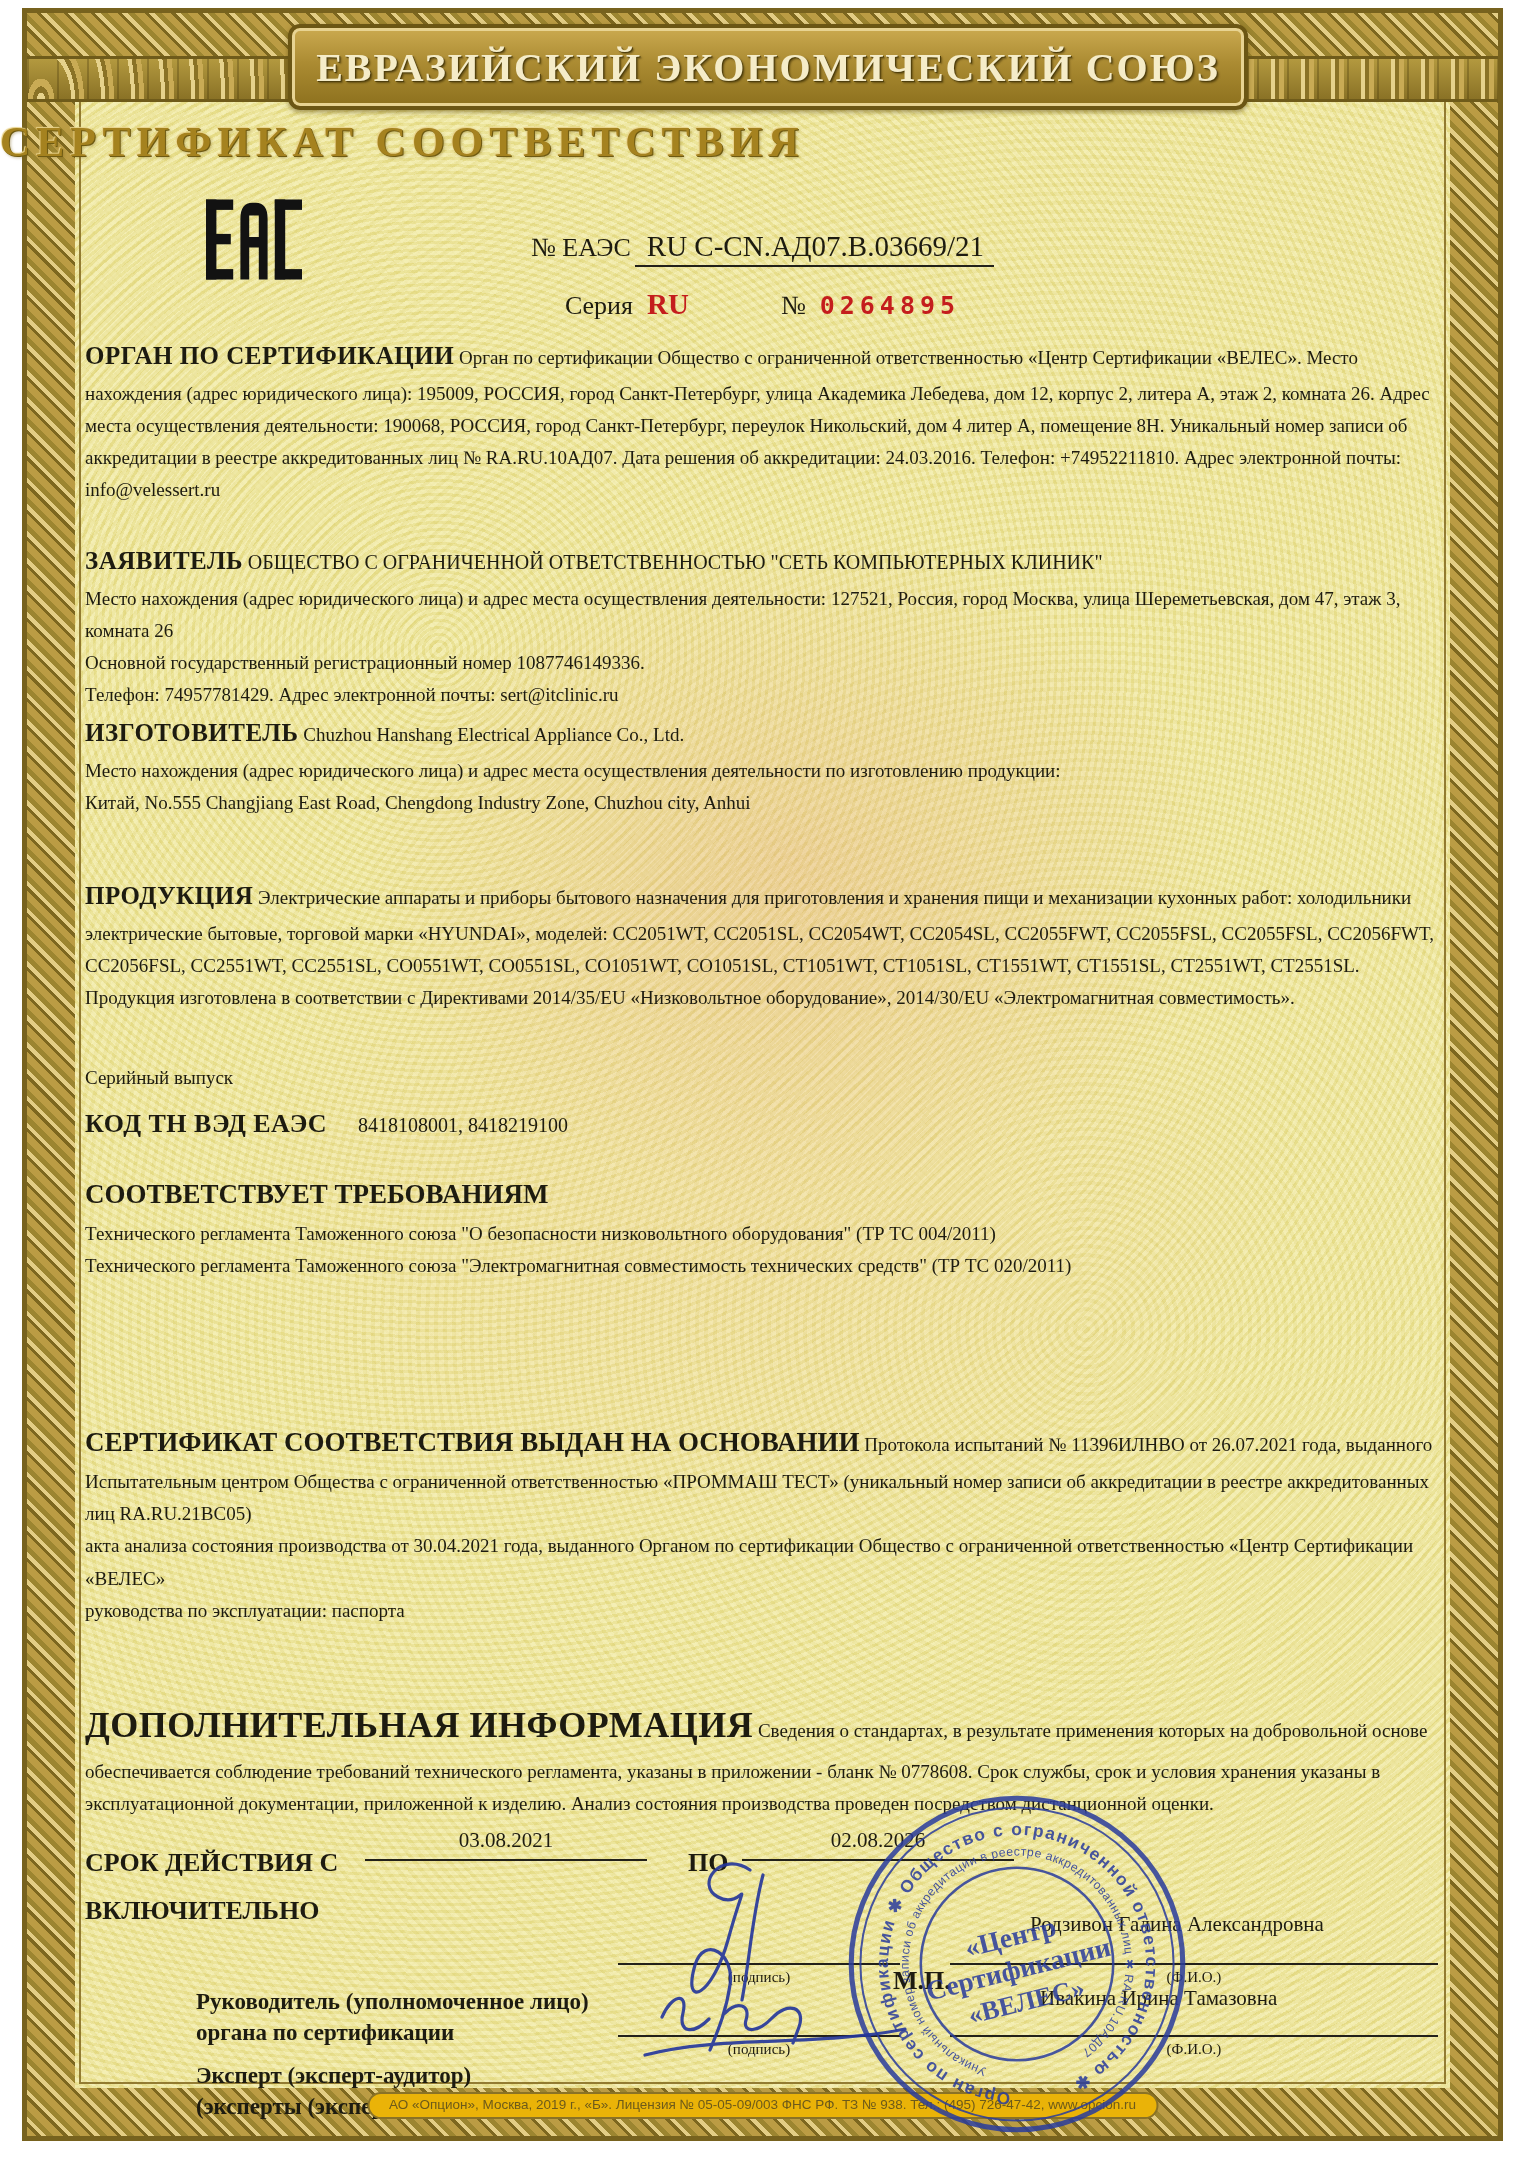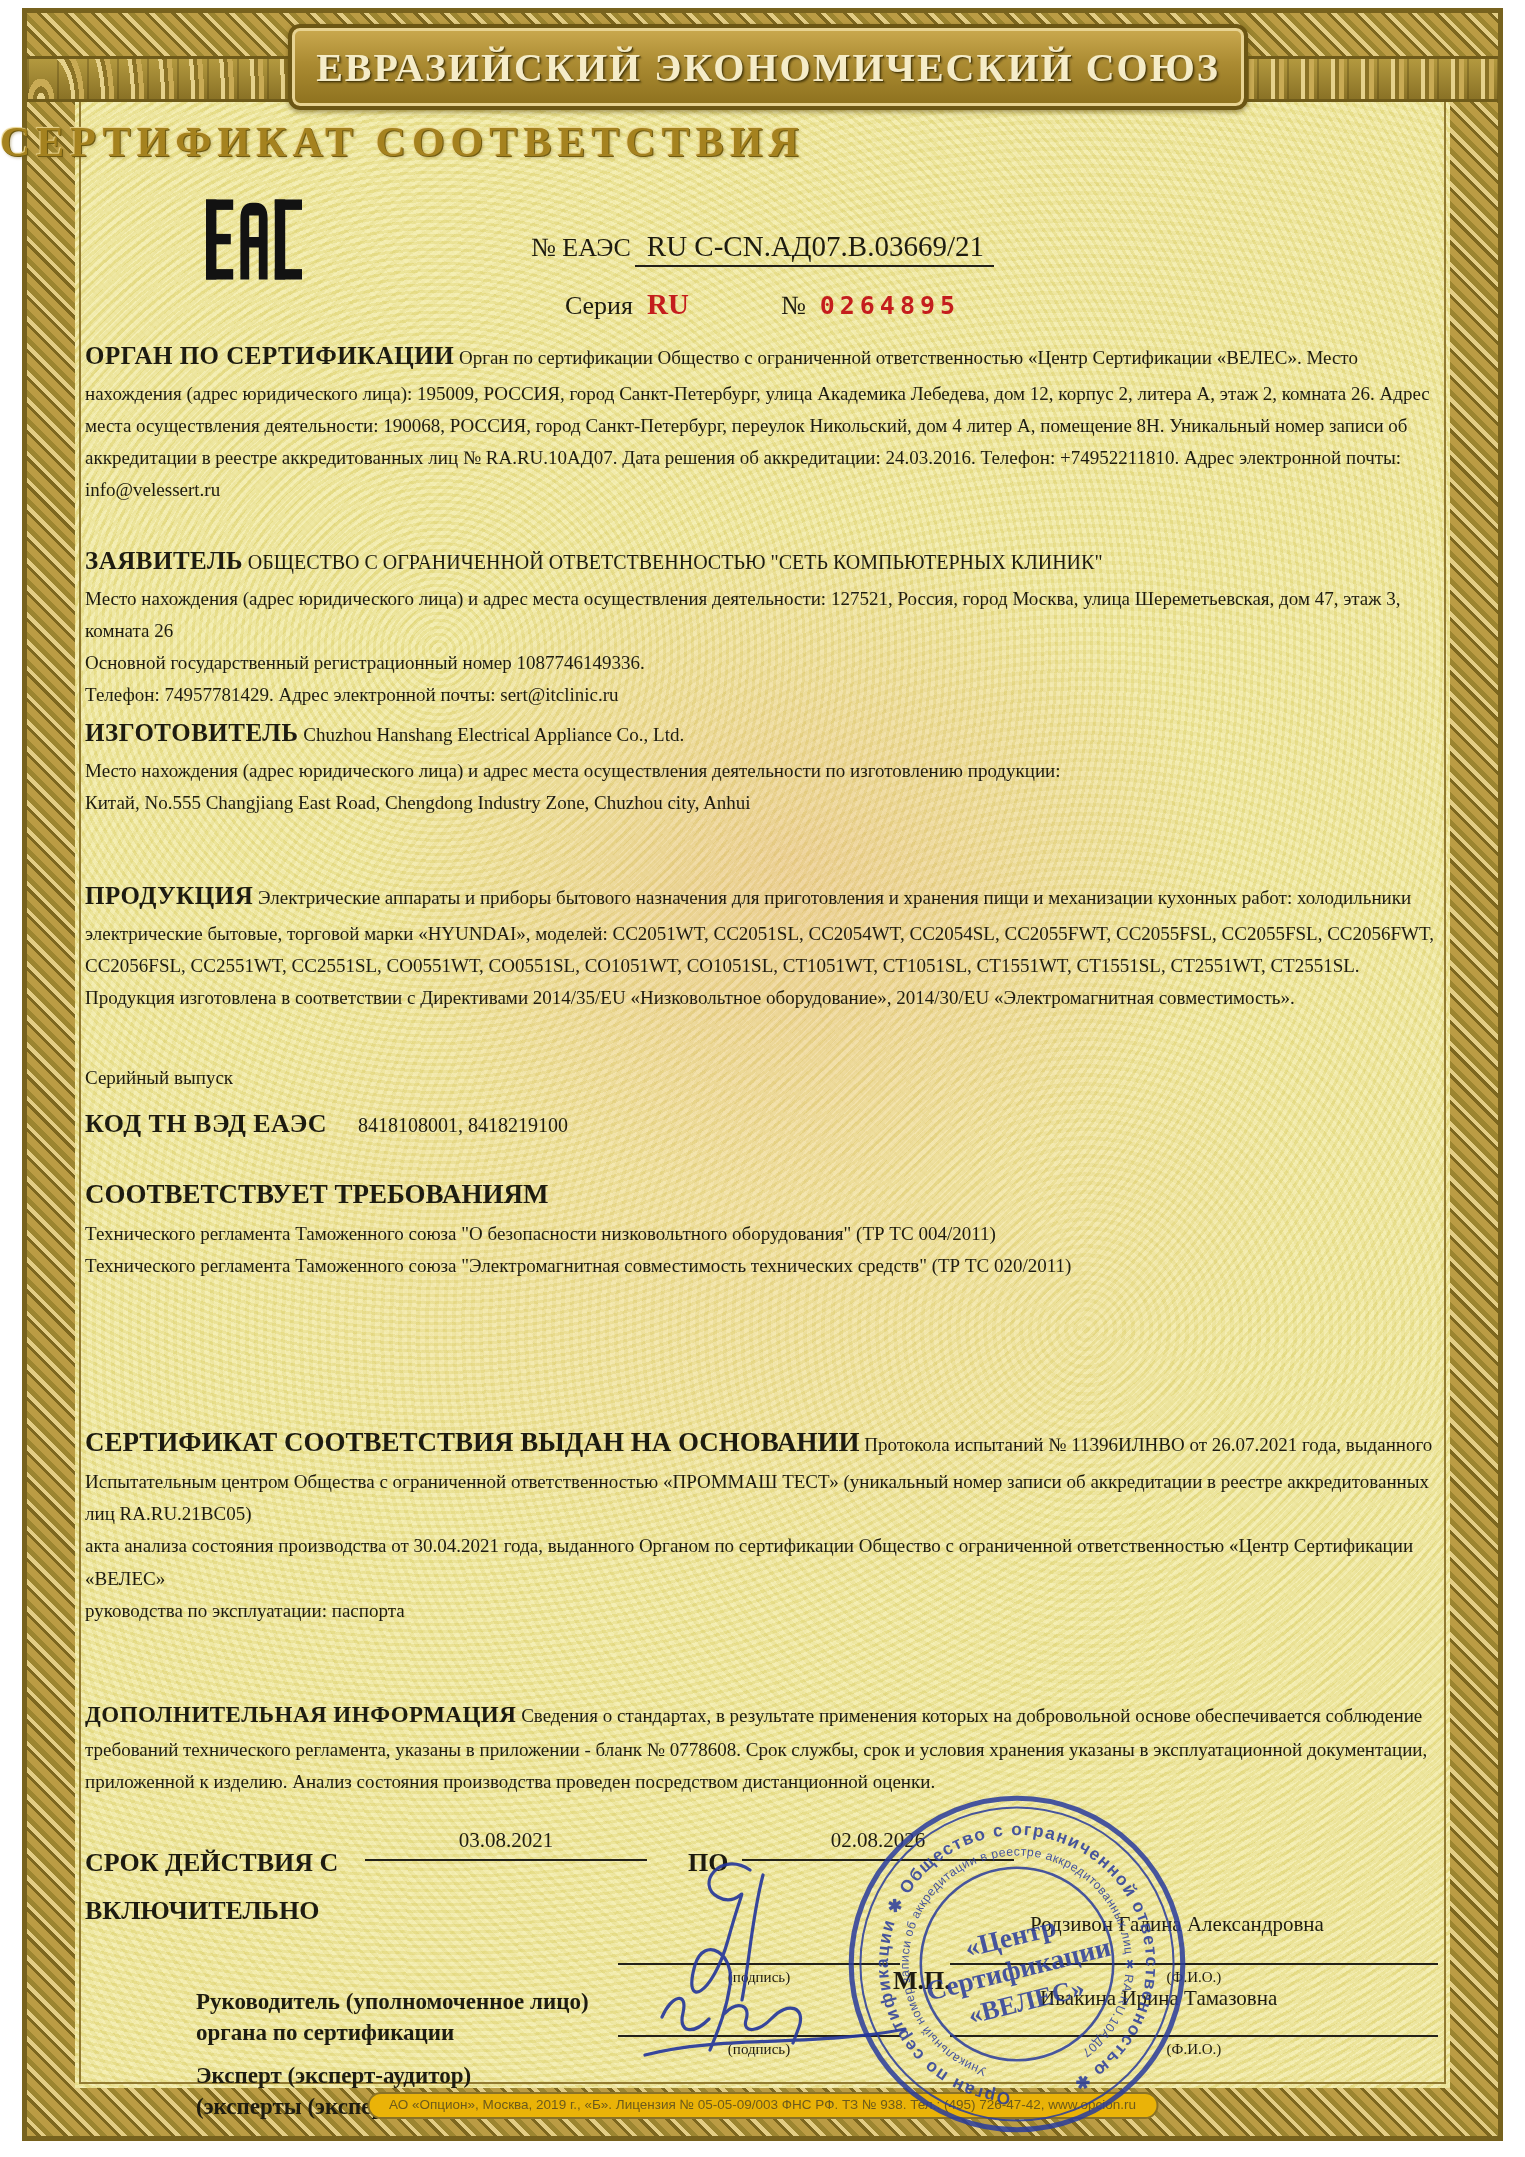--- a/index.html
+++ b/index.html
@@ -147,21 +147,21 @@
 
   <div class="sec" style="top:1420px">
     <span class="h1big">СЕРТИФИКАТ СООТВЕТСТВИЯ ВЫДАН НА ОСНОВАНИИ</span>
     <span>Протокола испытаний № 11396ИЛНВО от 26.07.2021 года, выданного Испытательным центром Общества с ограниченной ответственностью «ПРОММАШ ТЕСТ» (уникальный номер записи об аккредитации в реестре аккредитованных лиц RA.RU.21ВС05)</span>
     <span class="mt">акта анализа состояния производства от 30.04.2021 года, выданного Органом по сертификации Общество с ограниченной ответственностью «Центр Сертификации «ВЕЛЕС»</span>
     <span class="mt">руководства по эксплуатации: паспорта</span>
   </div>
 
 
   <div class="sec" style="top:1695px">
-    <span class="h1" style="font-size:23px">ДОПОЛНИТЕЛЬНАЯ ИНФОРМАЦИЯ</span>
+    <span class="h1" style="font-size:36px">ДОПОЛНИТЕЛЬНАЯ ИНФОРМАЦИЯ</span>
     <span>Сведения о стандартах, в результате применения которых на добровольной основе обеспечивается соблюдение требований технического регламента, указаны в приложении - бланк № 0778608. Срок службы, срок и условия хранения указаны в эксплуатационной документации, приложенной к изделию. Анализ состояния производства проведен посредством дистанционной оценки.</span>
   </div>
 
   <div class="abs blab" style="left:85px;top:1848px">СРОК ДЕЙСТВИЯ С</div>
   <div class="date-cell" style="left:365px;top:1828px;width:282px">03.08.2021</div>
   <div class="abs blab" style="left:688px;top:1848px">ПО</div>
   <div class="date-cell" style="left:742px;top:1828px;width:272px">02.08.2026</div>
   <div class="abs blab" style="left:85px;top:1896px">ВКЛЮЧИТЕЛЬНО</div>
 
   <div class="sig-label" style="left:196px;top:1944px;width:410px">Руководитель (уполномоченное лицо) органа по сертификации</div>

